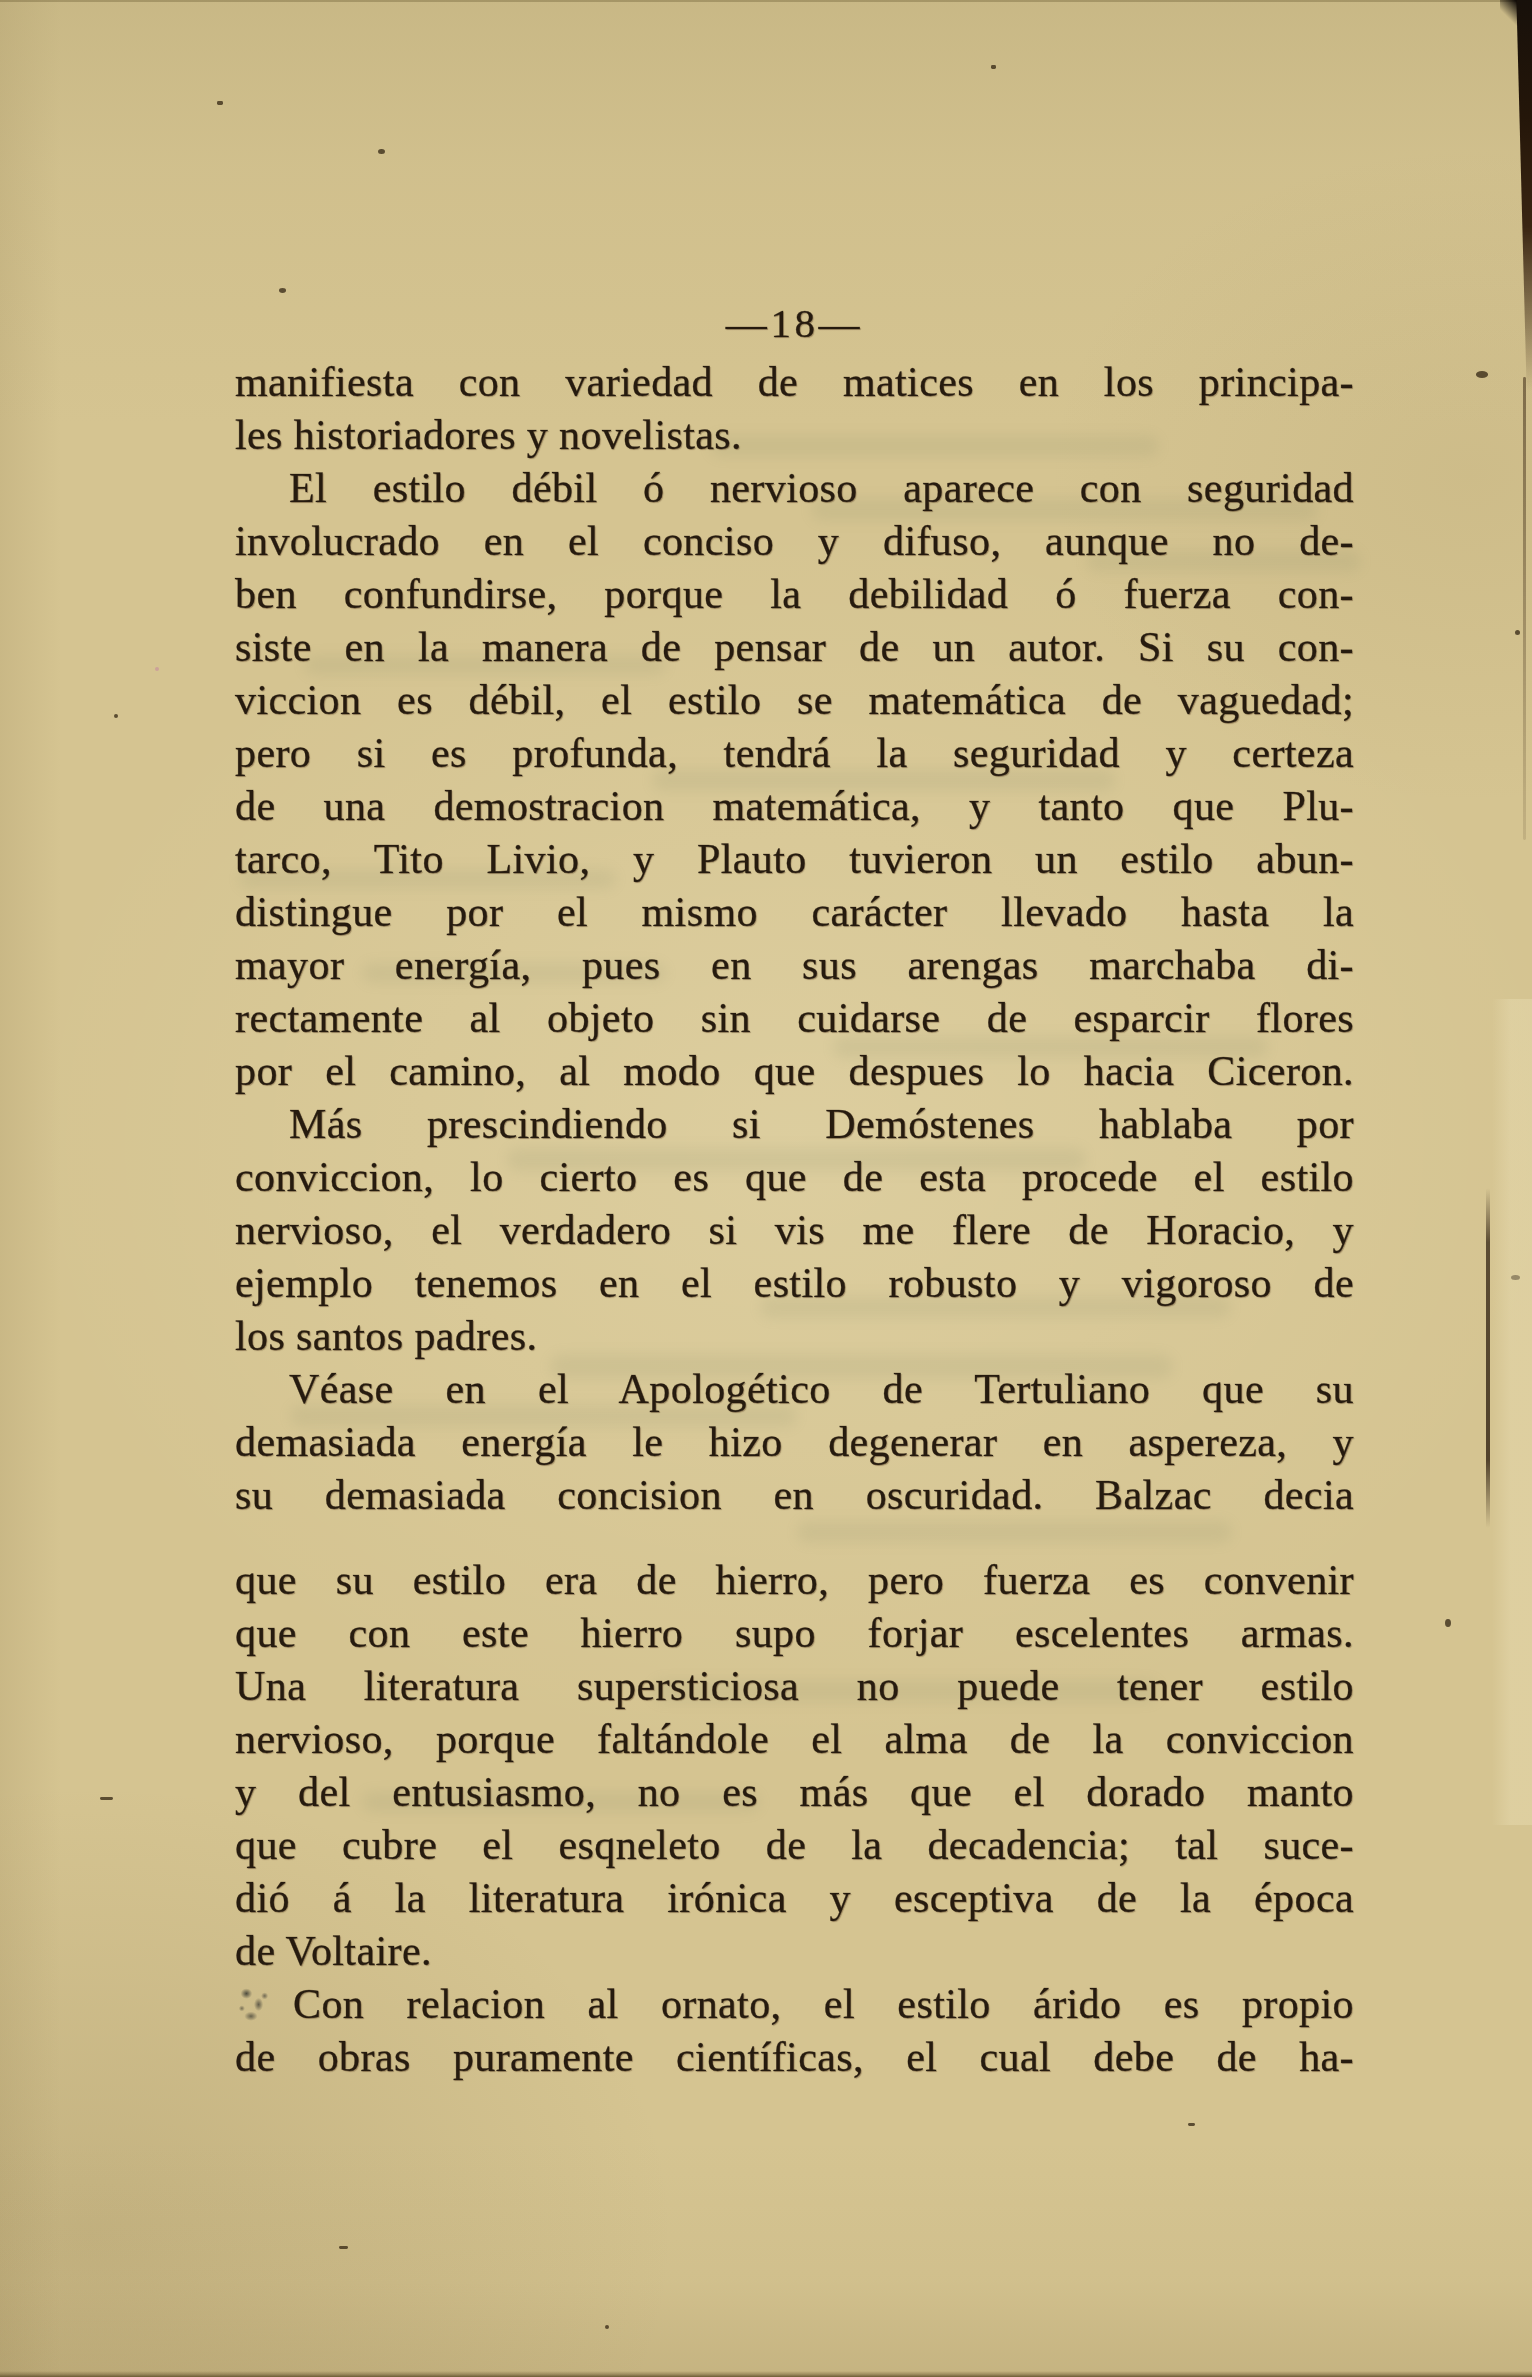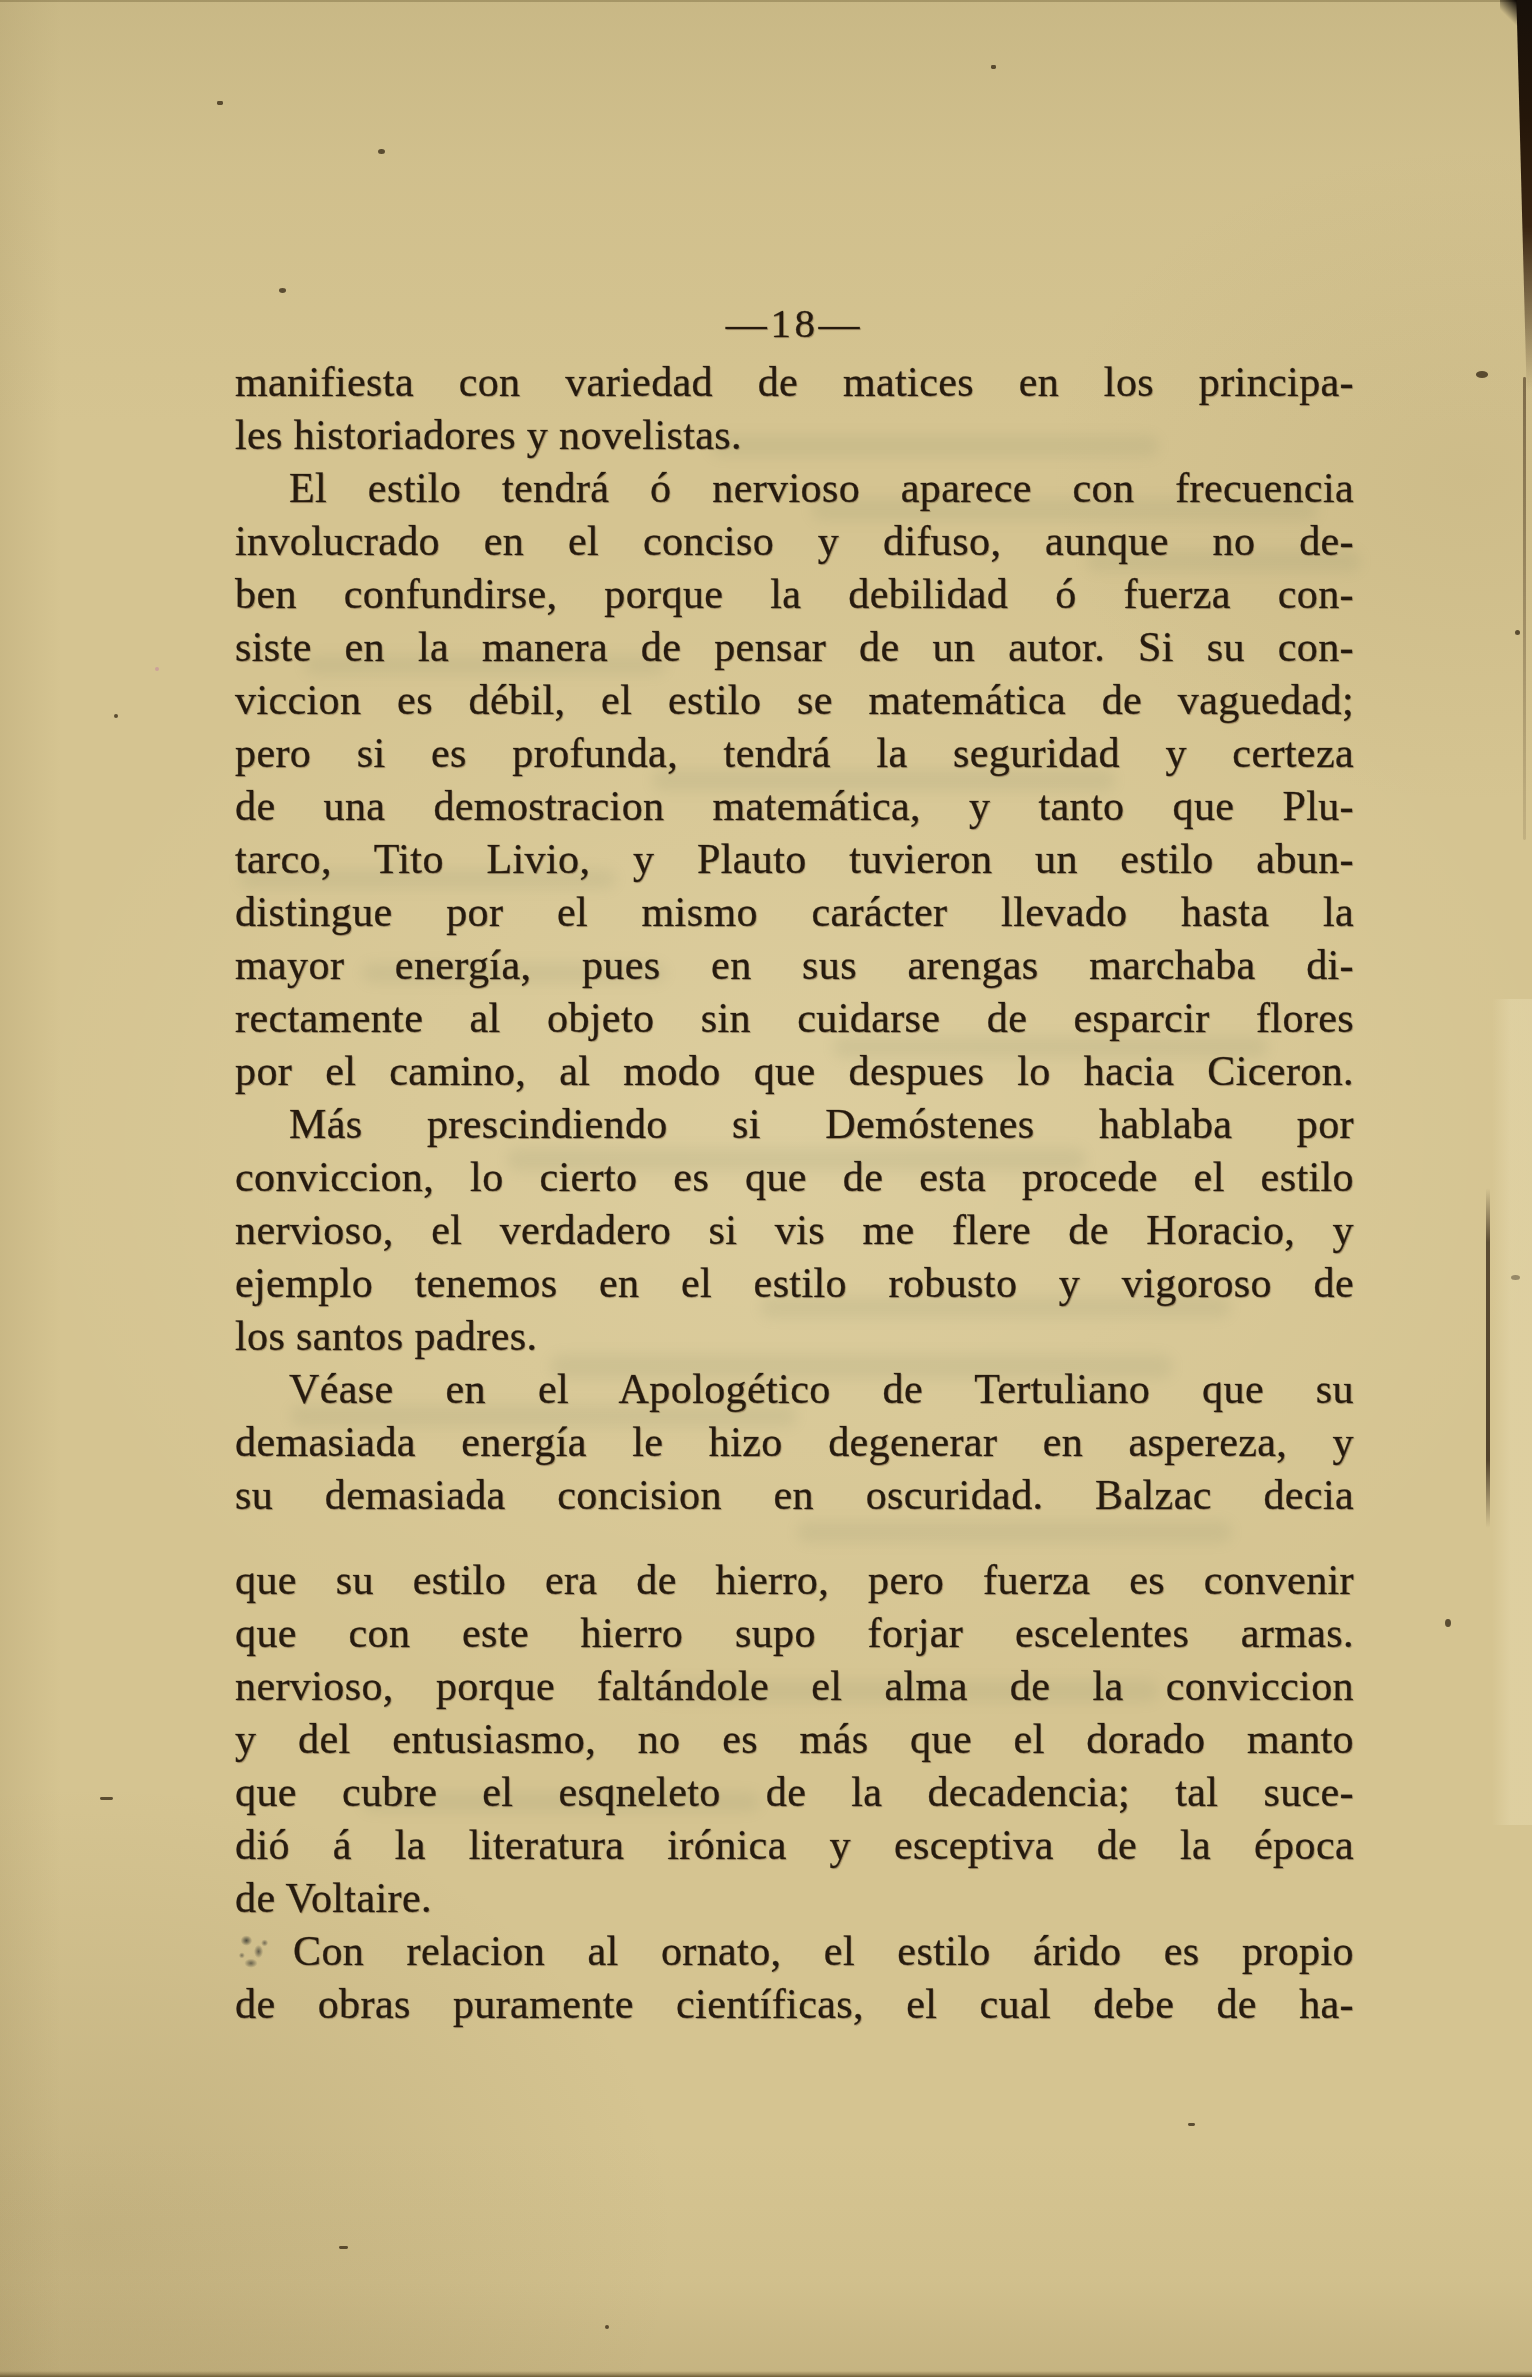--- a/index.html
+++ b/index.html
@@ -117,21 +117,21 @@
       <div class="bleed" style="top: 1680px; left: 652px; width: 507px; height: 22px;"></div>
       <div class="bleed" style="top: 1792px; left: 362px; width: 398px; height: 20px;"></div>
       <div class="bleed" style="top: 550px; left: 1086px; width: 275px; height: 22px;"></div>
     </div>
 
   <div class="page-number">—18—</div>
 
   <div class="text-block" id="text-block">
       <div class="line" style="color: rgb(38, 27, 15);"><span>manifiesta con variedad de matices en los principa-</span></div>
       <div class="line end" style="color: rgb(38, 27, 15);"><span>les historiadores y novelistas.</span></div>
-      <div class="line indent" style="color: rgb(38, 27, 15);"><span>El estilo tendrá ó nervioso aparece con frecuencia</span></div>
+      <div class="line indent" style="color: rgb(38, 27, 15);"><span>El estilo débil ó nervioso aparece con seguridad</span></div>
       <div class="line" style="color: rgb(38, 27, 15);"><span>involucrado en el conciso y difuso, aunque no de-</span></div>
       <div class="line" style="color: rgb(38, 27, 15);"><span>ben confundirse, porque la debilidad ó fuerza con-</span></div>
       <div class="line" style="color: rgb(38, 27, 15);"><span>siste en la manera de pensar de un autor. Si su con-</span></div>
       <div class="line" style="color: rgb(38, 27, 15);"><span>viccion es débil, el estilo se matemática de vaguedad;</span></div>
       <div class="line" style="color: rgb(38, 27, 15);"><span>pero si es profunda, tendrá la seguridad y certeza</span></div>
       <div class="line" style="color: rgb(38, 27, 15);"><span>de una demostracion matemática, y tanto que Plu-</span></div>
       <div class="line" style="color: rgb(38, 27, 15);"><span>tarco, Tito Livio, y Plauto tuvieron un estilo abun-</span></div>
       <div class="line" style="color: rgb(38, 27, 15);"><span>distingue por el mismo carácter llevado hasta la</span></div>
       <div class="line" style="color: rgb(38, 27, 15);"><span>mayor energía, pues en sus arengas marchaba di-</span></div>
       <div class="line" style="color: rgb(38, 27, 15);"><span>rectamente al objeto sin cuidarse de esparcir flores</span></div>
@@ -139,20 +139,21 @@
       <div class="line indent" style="color: rgb(38, 27, 15);"><span>Más prescindiendo si Demóstenes hablaba por</span></div>
       <div class="line" style="color: rgb(38, 27, 15);"><span>conviccion, lo cierto es que de esta procede el estilo</span></div>
       <div class="line" style="color: rgb(38, 27, 15);"><span>nervioso, el verdadero si vis me flere de Horacio, y</span></div>
       <div class="line" style="color: rgb(38, 27, 15);"><span>ejemplo tenemos en el estilo robusto y vigoroso de</span></div>
       <div class="line end" style="color: rgb(38, 27, 15);"><span>los santos padres.</span></div>
       <div class="line indent" style="color: rgb(38, 27, 15);"><span>Véase en el Apologético de Tertuliano que su</span></div>
       <div class="line" style="color: rgb(38, 27, 15);"><span>demasiada energía le hizo degenerar en aspereza, y</span></div>
       <div class="line" style="color: rgb(38, 27, 15);"><span>su demasiada concision en oscuridad. Balzac decia</span></div>
       <div class="line" style="color: rgb(38, 27, 15); margin-top: 32px;"><span>que su estilo era de hierro, pero fuerza es convenir</span></div>
       <div class="line" style="color: rgb(38, 27, 15);"><span>que con este hierro supo forjar escelentes armas.</span></div>
+      <div class="line" style="color: rgb(38, 27, 15);"><span>Una literatura supersticiosa no puede tener estilo</span></div>
       <div class="line" style="color: rgb(38, 27, 15);"><span>nervioso, porque faltándole el alma de la conviccion</span></div>
       <div class="line" style="color: rgb(38, 27, 15);"><span>y del entusiasmo, no es más que el dorado manto</span></div>
       <div class="line" style="color: rgb(38, 27, 15);"><span>que cubre el esqneleto de la decadencia; tal suce-</span></div>
       <div class="line" style="color: rgb(38, 27, 15);"><span>dió á la literatura irónica y esceptiva de la época</span></div>
       <div class="line end" style="color: rgb(38, 27, 15);"><span>de Voltaire.</span></div>
       <div class="line" style="color: rgb(38, 27, 15);"><span class="blot"></span><span>Con relacion al ornato, el estilo árido es propio</span></div>
       <div class="line" style="color: rgb(38, 27, 15);"><span>de obras puramente científicas, el cual debe de ha-</span></div>
     </div>
 
   <div id="speck-layer">

